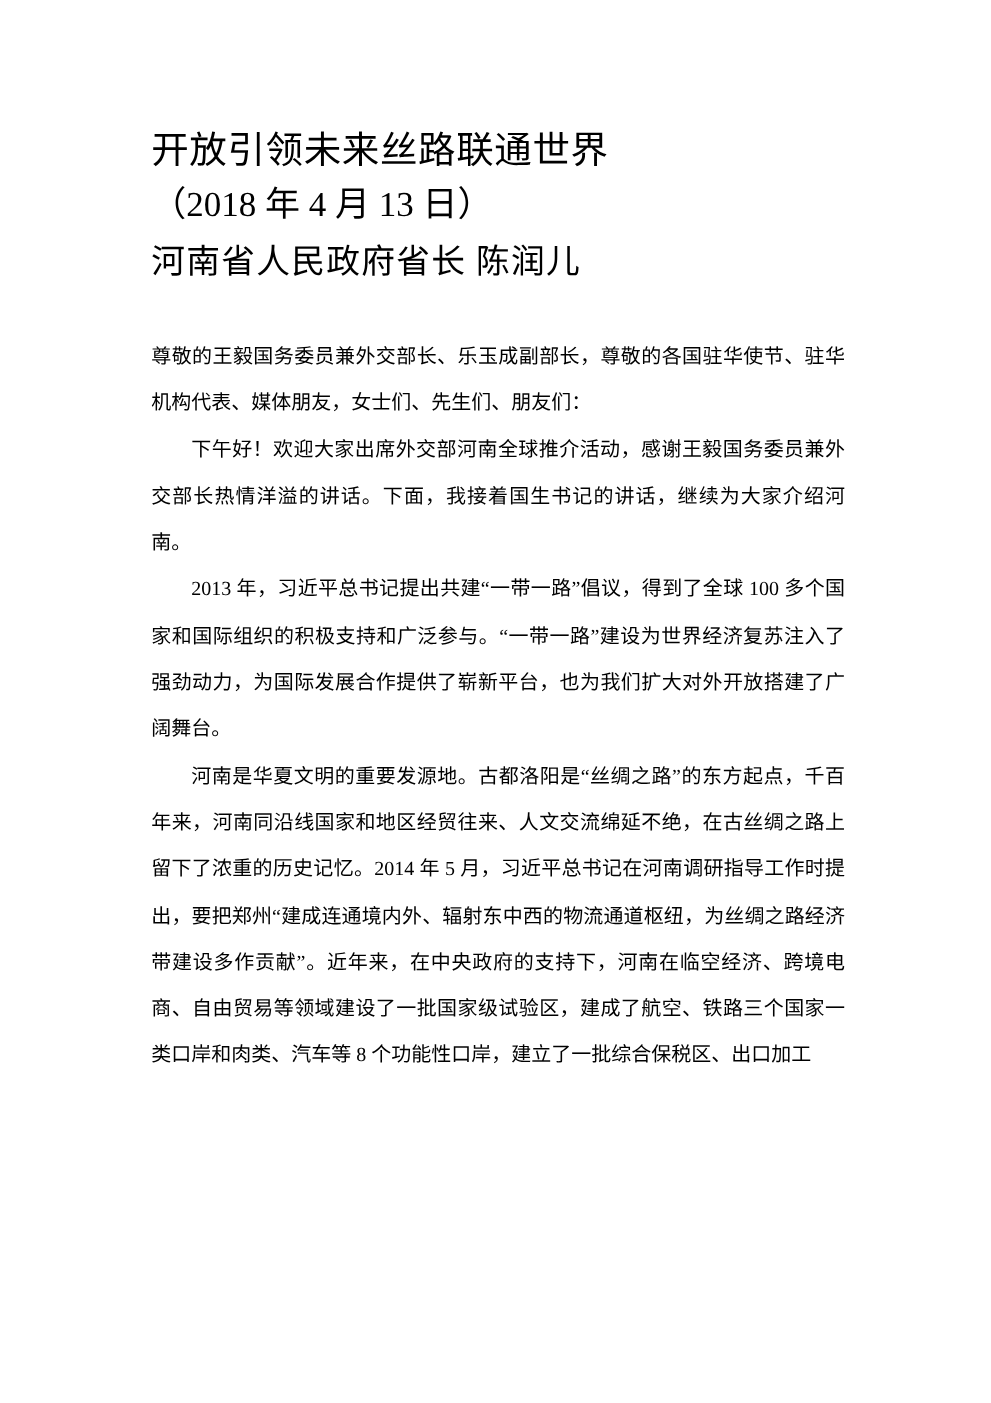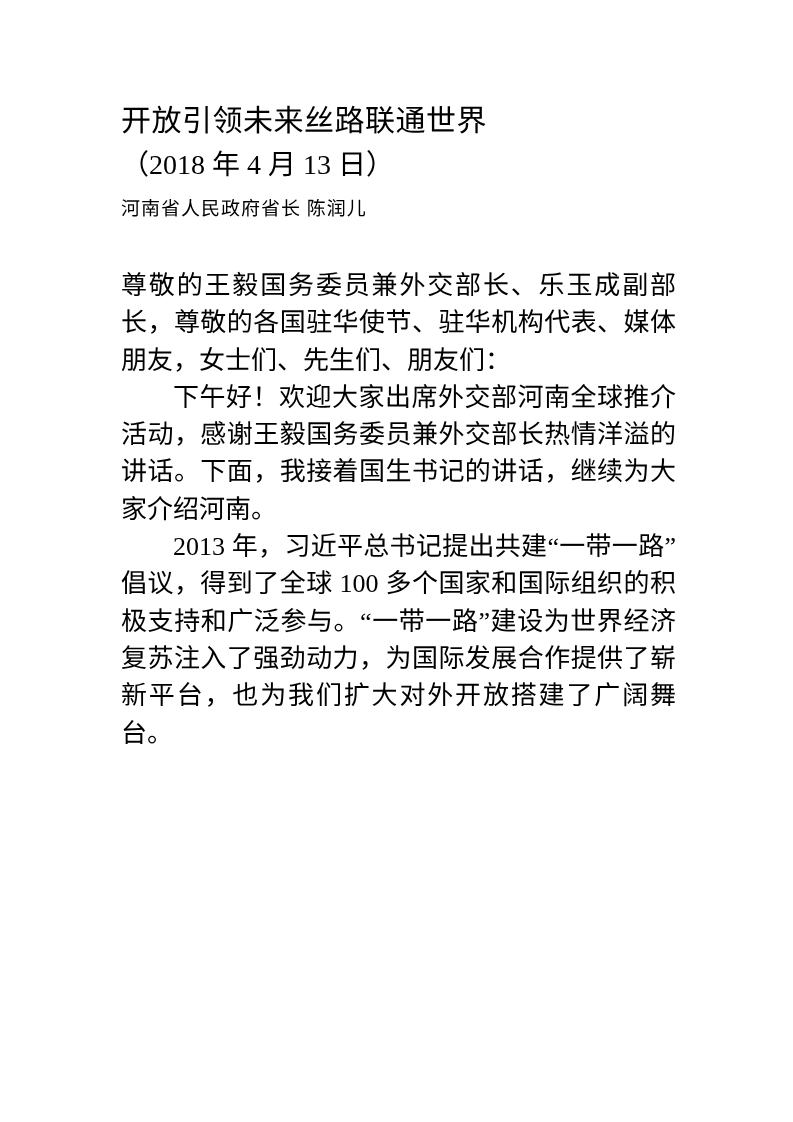--- a/index.html
+++ b/index.html
@@ -28,27 +28,27 @@
     line-height: 44px;
     font-weight: normal;
     letter-spacing: 0.5px;
     white-space: nowrap;
   }
   .doc-date {
     font-size: 28px;
     line-height: 44px;
   }
   .doc-author {
-    font-size: 19px;
+    font-size: 27px;
     line-height: 44px;
     letter-spacing: 1px;
   }
   .doc-body {
     margin-top: 36px;
-    font-size: 26px;
+    font-size: 16px;
     line-height: 37.3px;
     text-align: justify;
     text-justify: inter-character;
   }
   .doc-body p {
     margin: 0;
     padding: 0;
     text-indent: 2em;
     word-break: break-all;
   }
@@ -63,14 +63,15 @@
   <div class="title-block">
     <h1 class="doc-title">开放引领未来丝路联通世界</h1>
     <div class="doc-date">（2018 年 4 月 13 日）</div>
     <div class="doc-author">河南省人民政府省长 陈润儿</div>
   </div>
 
   <div class="doc-body">
     <p class="no-indent">尊敬的王毅国务委员兼外交部长、乐玉成副部长，尊敬的各国驻华使节、驻华机构代表、媒体朋友，女士们、先生们、朋友们：</p>
     <p>下午好！欢迎大家出席外交部河南全球推介活动，感谢王毅国务委员兼外交部长热情洋溢的讲话。下面，我接着国生书记的讲话，继续为大家介绍河南。</p>
     <p>2013 年，习近平总书记提出共建“一带一路”倡议，得到了全球 100 多个国家和国际组织的积极支持和广泛参与。“一带一路”建设为世界经济复苏注入了强劲动力，为国际发展合作提供了崭新平台，也为我们扩大对外开放搭建了广阔舞台。</p>
+    <p>河南是华夏文明的重要发源地。古都洛阳是“丝绸之路”的东方起点，千百年来，河南同沿线国家和地区经贸往来、人文交流绵延不绝，在古丝绸之路上留下了浓重的历史记忆。2014 年 5 月，习近平总书记在河南调研指导工作时提出，要把郑州“建成连通境内外、辐射东中西的物流通道枢纽，为丝绸之路经济带建设多作贡献”。近年来，在中央政府的支持下，河南在临空经济、跨境电商、自由贸易等领域建设了一批国家级试验区，建成了航空、铁路三个国家一类口岸和肉类、汽车等 8 个功能性口岸，建立了一批综合保税区、出口加工</p>
   </div>
 </div>
 
 </body></html>

